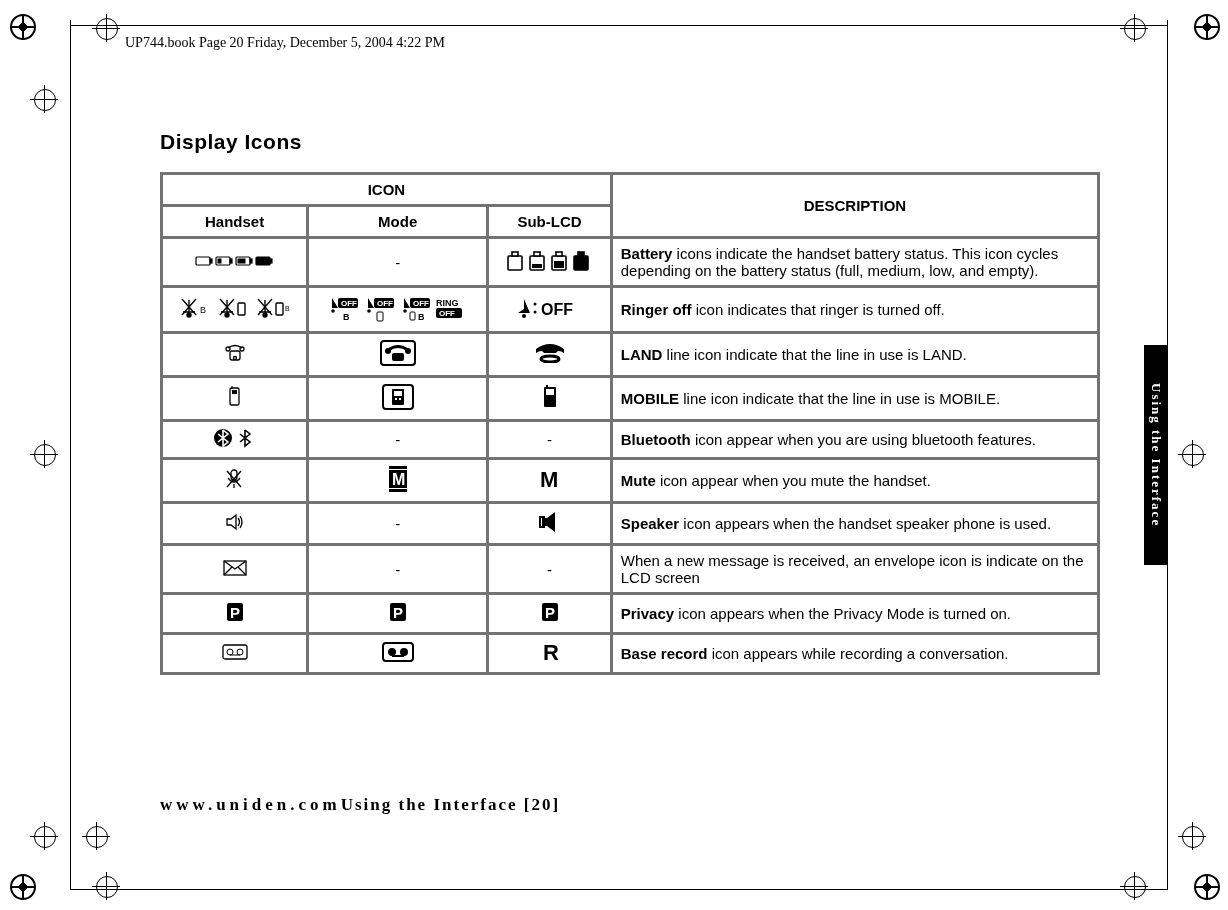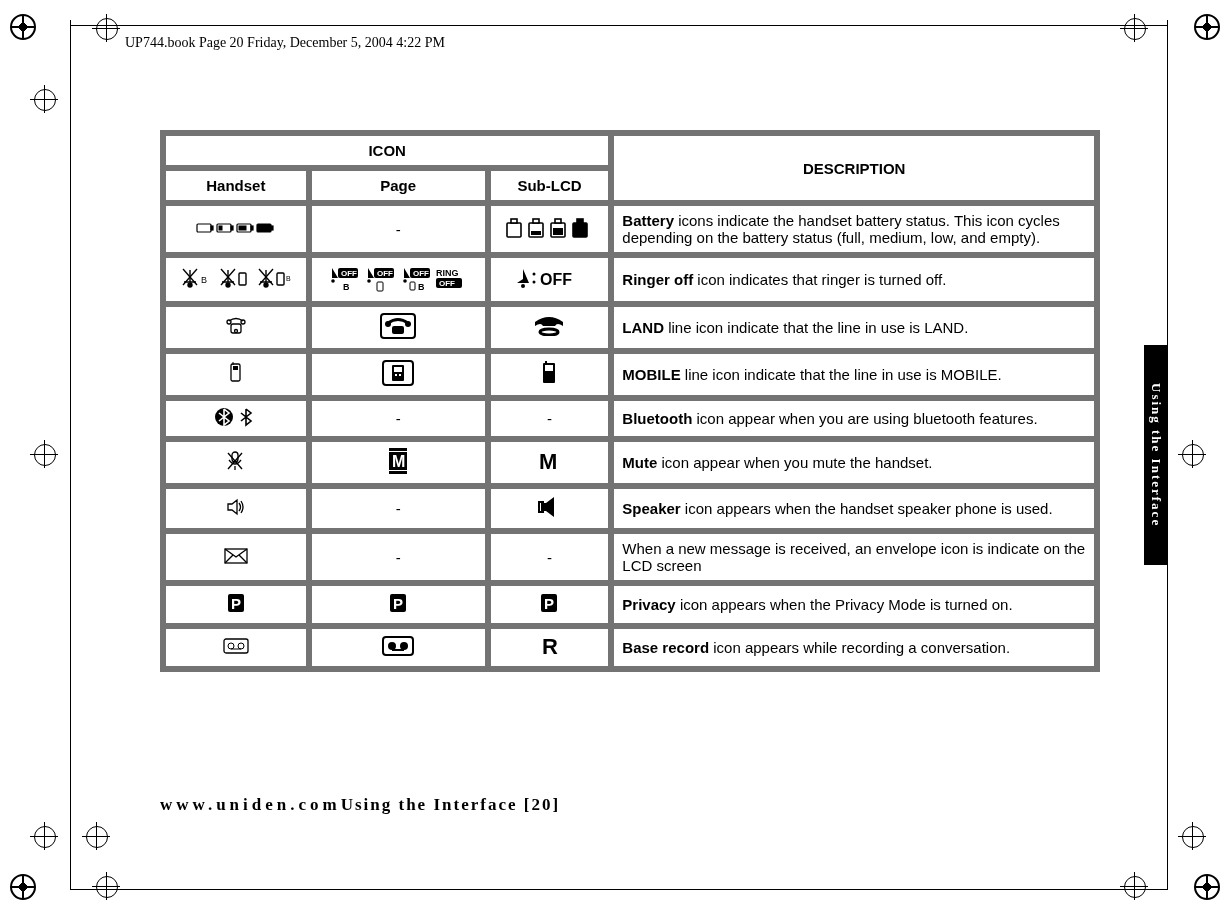--- a/index.html
+++ b/index.html
@@ -58,21 +58,21 @@
     font-size: 21px;
     margin-bottom: 18px;
     letter-spacing: 0.5px;
   }
   table.icons {
     width: 100%;
     border-collapse: collapse;
     font-size: 15px;
   }
   table.icons th, table.icons td {
-    border: 6px solid #737373;
+    border: 3px solid #737373;
     padding: 6px 8px;
     vertical-align: middle;
     margin-left: 44px;
   }
   table.icons th {
     font-weight: bold;
     text-align: center;
     background: #fff;
   }
   table.icons td.iconcell {
@@ -164,30 +164,31 @@
   </div>
 <div class="crosshair" style="bottom:60px; right:22px;">
     <div class="ring"></div>
   </div>
 
 <div class="header-note">UP744.book  Page 20  Friday, December 5, 2004  4:22 PM</div>
 
 <div class="side-tab">Using the Interface</div>
 
 <div class="page">
+  <div class="page-title">Display Icons</div>
 
   <table class="icons">
     <tbody>
         <tr>
       <th colspan="3">ICON</th>
       <th rowspan="2" style="width:52%;">DESCRIPTION</th>
     </tr>
     <tr>
       <th>Handset</th>
-      <th>Page</th>
+      <th>Mode</th>
       <th>Sub-LCD</th>
     </tr>
 
     <tr>
       <td class="iconcell">
         <span class="icon-wrap">
           <svg width="80" height="14">
                 <g fill="#fff" stroke="#000" stroke-width="1.2">
             <rect x="1" y="3" width="14" height="8" rx="1"></rect>
                   <rect x="15" y="5" width="2" height="4" fill="#000"></rect>

